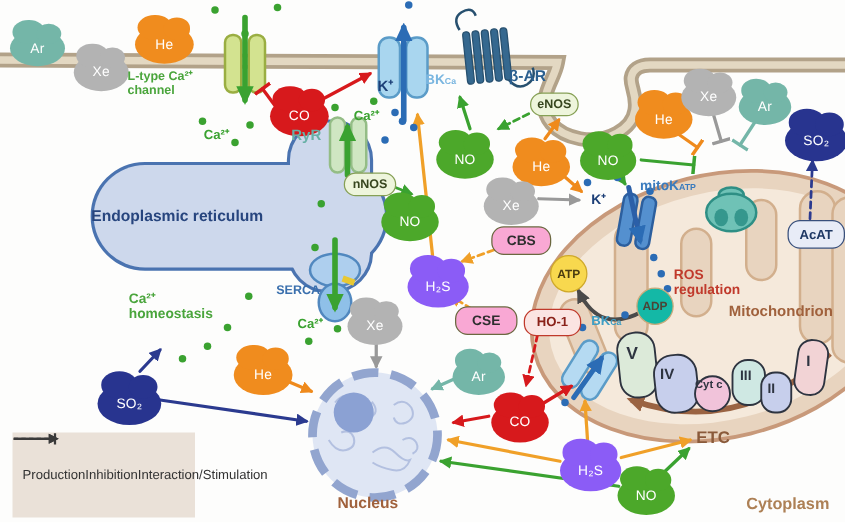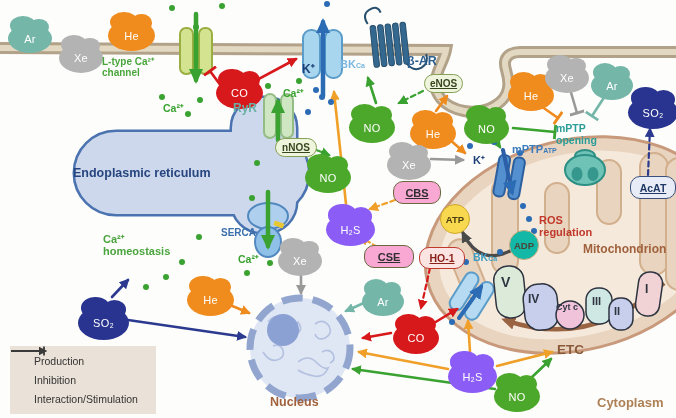--- a/index.html
+++ b/index.html
@@ -9,36 +9,36 @@
   
   .cloud{position:absolute;border-radius:50%;display:flex;align-items:center;justify-content:center;
          color:#fff;font-weight:400;font-size:11px;letter-spacing:.2px;}
   .cloud::before{content:"";position:absolute;width:58%;height:64%;background:inherit;border-radius:50%;top:-26%;left:5%;}
   .cloud::after{content:"";position:absolute;width:46%;height:56%;background:inherit;border-radius:50%;top:-18%;right:6%;}
   .cloud>span{position:relative;z-index:1;}
   .cl-ar{background:#74b6a8}.cl-xe{background:#b3b3b3}.cl-he{background:#f08c1e}
   .cl-co{background:#d7191c}.cl-no{background:#4ca82a}.cl-h2s{background:#8b5cf6}.cl-so2{background:#28348f}
   
   .pill{position:absolute;border-radius:10px;border:1.5px solid;display:flex;align-items:center;
-        justify-content:center;font-weight:700;font-size:10px;z-index:3;text-decoration:underline;}
+        justify-content:center;font-weight:700;font-size:10px;z-index:3;}
   .p-green{background:#eef5dc;border-color:#86a055;color:#37461f;}
   .p-cream{background:#f9a8d4;border-color:#6b6840;color:#2e2e2e;font-size:11px;}
   .p-red{background:#fbe4e2;border-color:#c0392b;color:#8a221a;font-size:10.5px;}
   .p-blue{background:#e8ecf7;border-color:#39507c;color:#1f3864;font-size:10.5px;}
   
   .lbl{position:absolute;font-weight:700;line-height:1.12;white-space:pre-line;z-index:3;}
   .center{text-align:left;}
   .subsc{font-size:7px;}
   .chip{position:absolute;border-radius:50%;display:flex;align-items:center;justify-content:center;
         font-weight:700;font-size:9.5px;z-index:3;}
   .chip-atp{background:#f8d84e;border:1.5px solid #cfa92a;color:#4a3c10;}
   .chip-adp{background:#14b8a6;border:1.5px solid #c8ab7c;color:#4a4436;}
   
   .legend{position:absolute;left:10px;top:346px;width:146px;height:68px;background:#eae1d8;
-          display:flex;flex-direction:column;justify-content:space-evenly;padding:2px 0 2px 24px;box-sizing:border-box;z-index:3;}
+          display:flex;flex-direction:row;justify-content:space-evenly;padding:2px 0 2px 8px;box-sizing:border-box;z-index:3;}
   .legend-row{display:flex;align-items:center;gap:5px;font-size:10.5px;color:#333;}
 </style>
 </head>
 <body>
 
 <div class="canvas">
 
 <svg width="676" height="418" viewBox="0 0 676 418">
   <defs>
     <marker id="ah-g" markerUnits="userSpaceOnUse" markerWidth="10" markerHeight="10" refX="8" refY="5" orient="auto">
@@ -359,22 +359,21 @@
     </div>
 
 <div class="lbl center" style="left:102px;top:56px;width:92px;font-size:10px;color:#4aa53c">L-type Ca²⁺ channel</div>
 <div class="lbl" style="left:163px;top:103px;font-size:10.5px;color:#3aa230">Ca²⁺</div>
 <div class="lbl" style="left:283px;top:88px;font-size:10.5px;color:#3aa230">Ca²⁺</div>
 <div class="lbl" style="left:238px;top:254px;font-size:10.5px;color:#3aa230">Ca²⁺</div>
 <div class="lbl" style="left:233px;top:102px;font-size:12px;color:#68b0a6">RyR</div>
 <div class="lbl" style="left:302px;top:63px;font-size:12px;color:#1c3f77">K⁺</div>
 <div class="lbl" style="left:340px;top:58px;font-size:11px;color:#7ab6e0"><span>BK</span><span class="subsc">Ca</span></div>
 <div class="lbl" style="left:407px;top:54px;font-size:12.5px;color:#2b5f8f">β-AR</div>
-<div class="lbl center" style="left:556px;top:123px;width:64px;font-size:10.5px;color:#2a9d98">mPTP opening</div>
-<div class="lbl" style="left:512px;top:143px;font-size:11px;color:#3a7bbd"><span>mPTP</span><span class="subsc">ATP</span></div>
+<div class="lbl" style="left:512px;top:143px;font-size:11px;color:#3a7bbd"><span>mitoK</span><span class="subsc">ATP</span></div>
 <div class="lbl" style="left:473px;top:154px;font-size:11px;color:#1c3f77">K⁺</div>
 <div class="lbl" style="left:473px;top:252px;font-size:10.5px;color:#3f9ec4"><span>BK</span><span class="subsc">Ca</span></div>
 <div class="lbl" style="left:221px;top:227px;font-size:10px;color:#3a6fad">SERCA</div>
 <div class="lbl center" style="left:73px;top:166px;width:140px;font-size:12.5px;color:#27457e">Endoplasmic reticulum</div>
 <div class="lbl center" style="left:103px;top:233px;width:90px;font-size:11px;color:#4aa53c">Ca²⁺ homeostasis</div>
 <div class="lbl center" style="left:539px;top:214px;width:62px;font-size:11px;color:#c0392b">ROS regulation</div>
 <div class="lbl" style="left:583px;top:243px;font-size:12px;color:#a0613c">Mitochondrion</div>
 <div class="lbl" style="left:557px;top:342px;font-size:13.5px;color:#8a5a3a">ETC</div>
 <div class="lbl" style="left:597px;top:396px;font-size:13px;color:#ad8055">Cytoplasm</div>
 <div class="lbl center" style="left:270px;top:395px;width:60px;font-size:12.5px;color:#a0613c">Nucleus</div>

